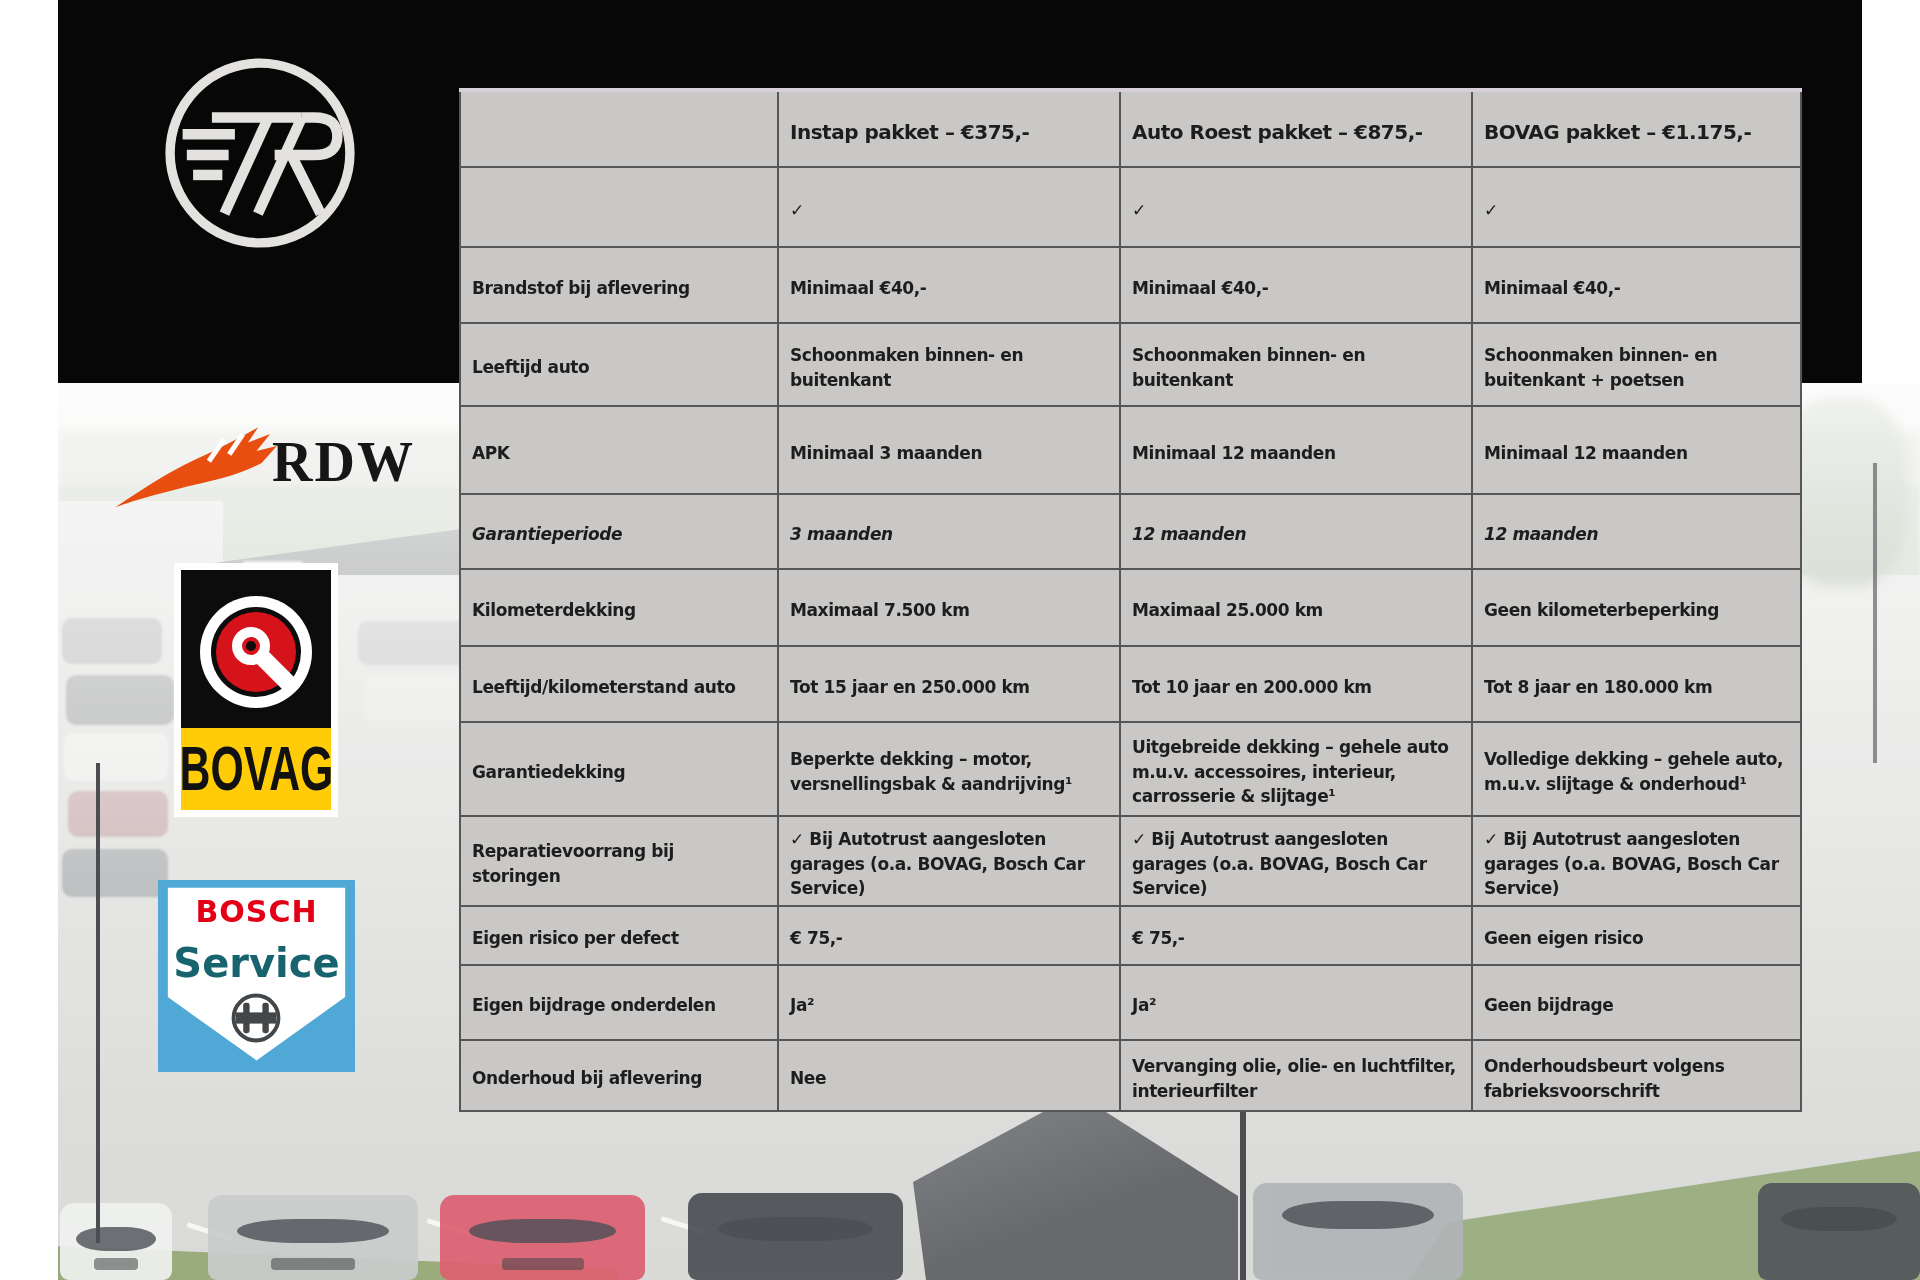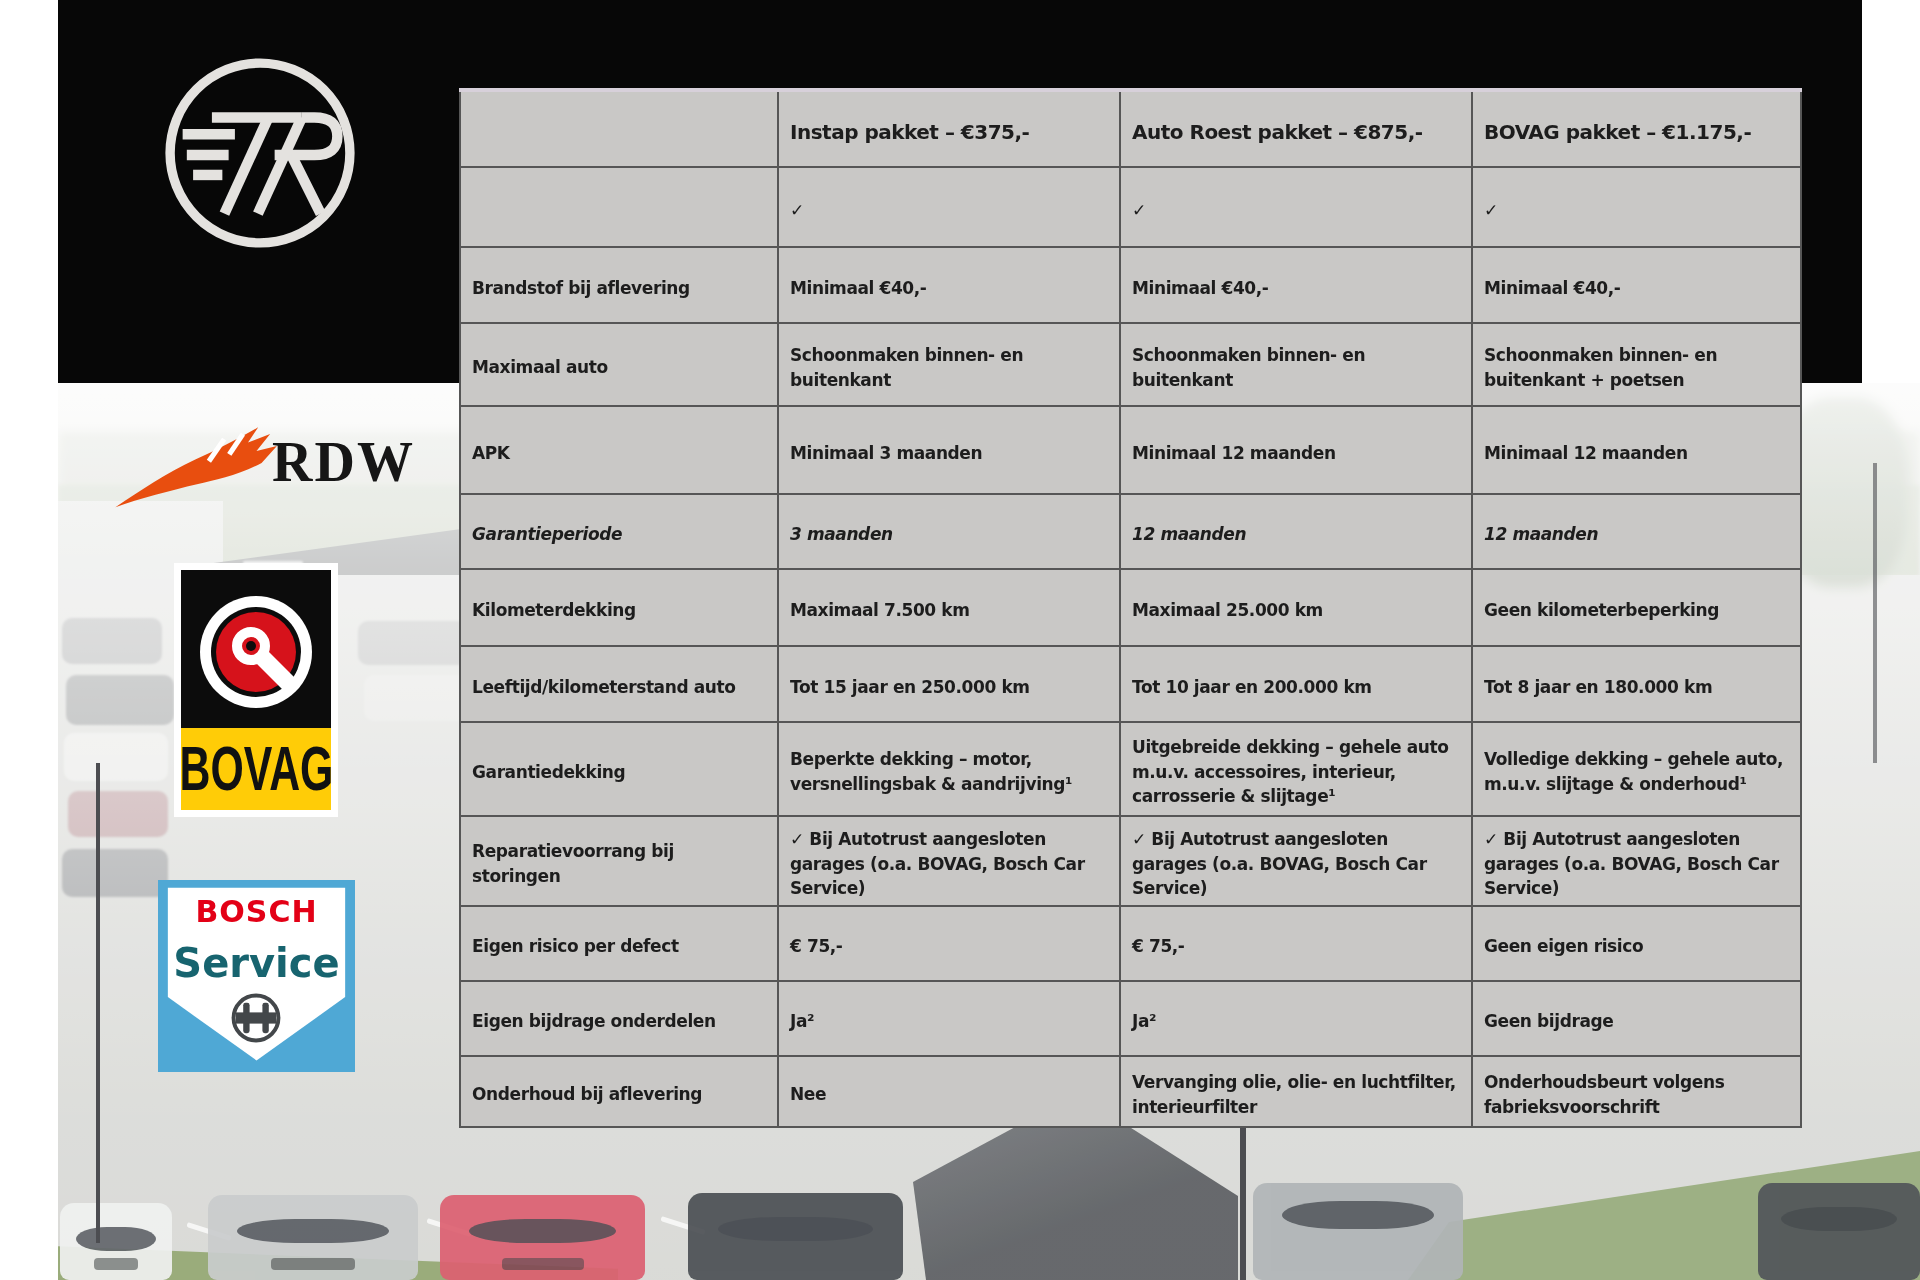--- a/index.html
+++ b/index.html
@@ -213,21 +213,21 @@
           <td>✓</td>
           <td>✓</td>
         </tr>
         <tr style="height: 76px;">
           <th>Brandstof bij aflevering</th>
           <td>Minimaal €40,-</td>
           <td>Minimaal €40,-</td>
           <td>Minimaal €40,-</td>
         </tr>
         <tr style="height: 83px;">
-          <th>Maximaal auto</th>
+          <th>Leeftijd auto</th>
           <td>Schoonmaken binnen- en buitenkant</td>
           <td>Schoonmaken binnen- en buitenkant</td>
           <td>Schoonmaken binnen- en buitenkant + poetsen</td>
         </tr>
         <tr style="height: 88px;">
           <th>APK</th>
           <td>Minimaal 3 maanden</td>
           <td>Minimaal 12 maanden</td>
           <td>Minimaal 12 maanden</td>
         </tr>
@@ -254,21 +254,21 @@
           <td>Beperkte dekking – motor, versnellingsbak &amp; aandrijving¹</td>
           <td>Uitgebreide dekking – gehele auto m.u.v. accessoires, interieur, carrosserie &amp; slijtage¹</td>
           <td>Volledige dekking – gehele auto, m.u.v. slijtage &amp; onderhoud¹</td>
         </tr>
         <tr style="height: 90px;">
           <th>Reparatievoorrang bij storingen</th>
           <td>✓ Bij Autotrust aangesloten garages (o.a. BOVAG, Bosch Car Service)</td>
           <td>✓ Bij Autotrust aangesloten garages (o.a. BOVAG, Bosch Car Service)</td>
           <td>✓ Bij Autotrust aangesloten garages (o.a. BOVAG, Bosch Car Service)</td>
         </tr>
-        <tr style="height: 75px;">
+        <tr style="height: 59px;">
           <th>Eigen risico per defect</th>
           <td>€ 75,-</td>
           <td>€ 75,-</td>
           <td>Geen eigen risico</td>
         </tr>
         <tr style="height: 75px;">
           <th>Eigen bijdrage onderdelen</th>
           <td>Ja²</td>
           <td>Ja²</td>
           <td>Geen bijdrage</td>

